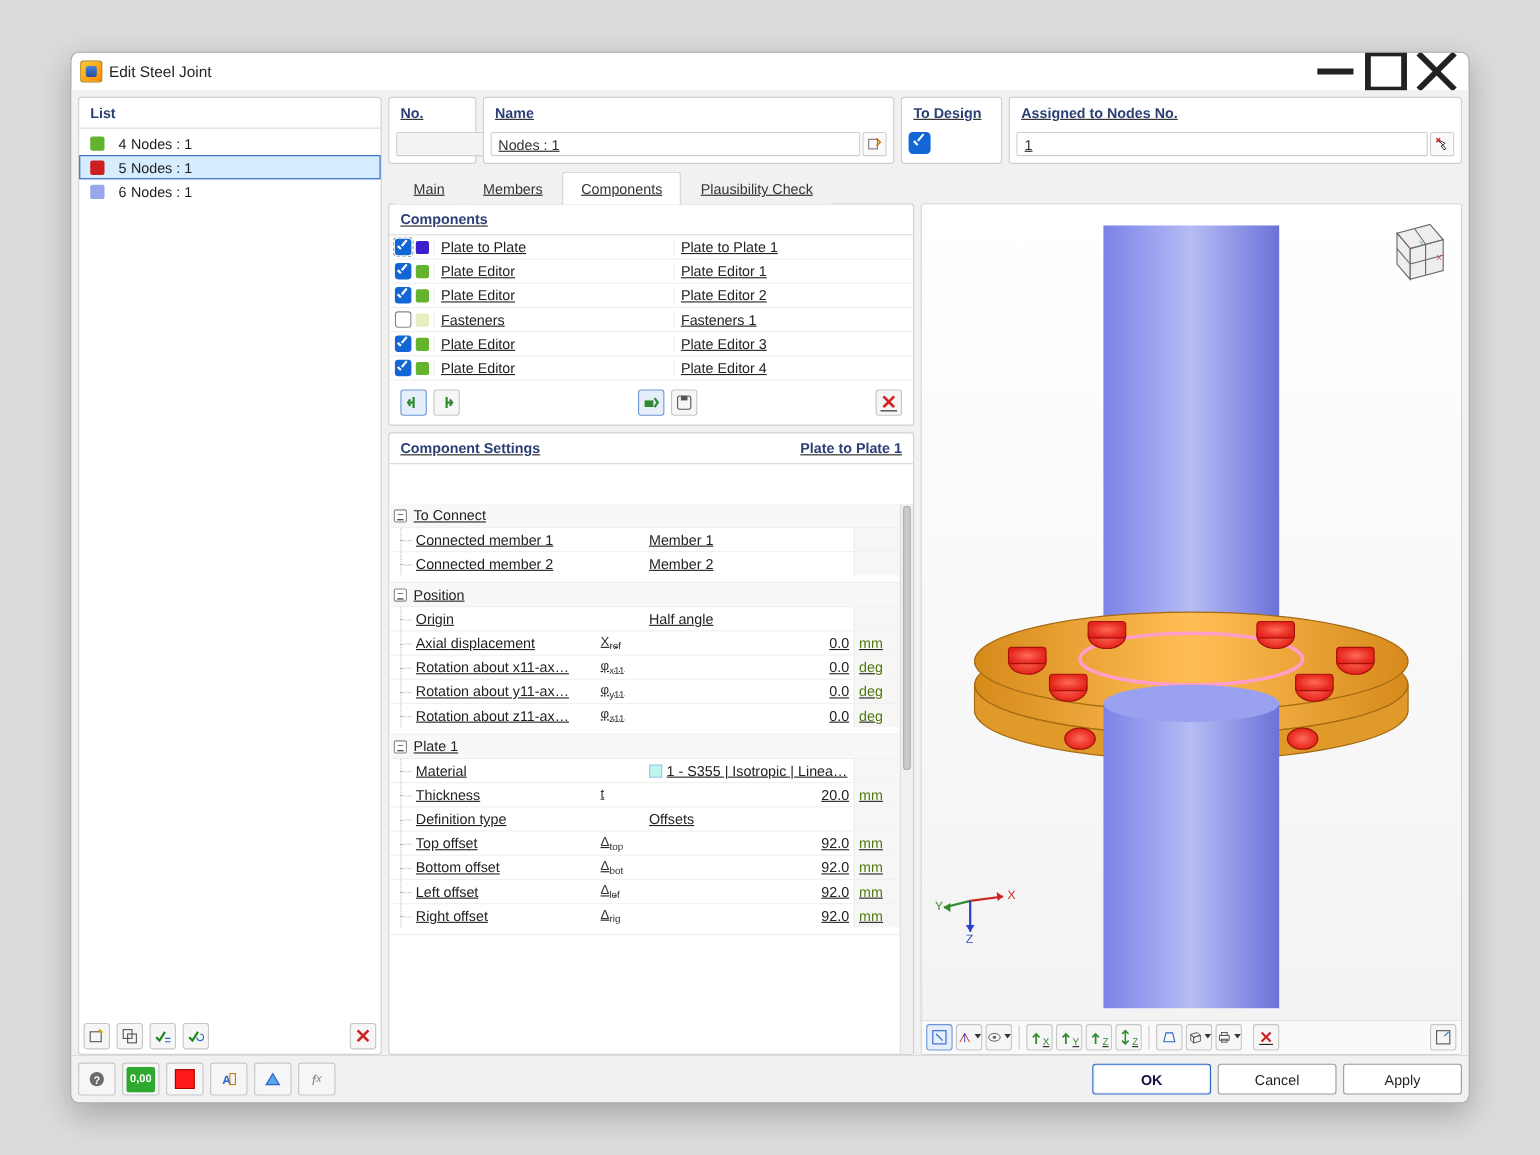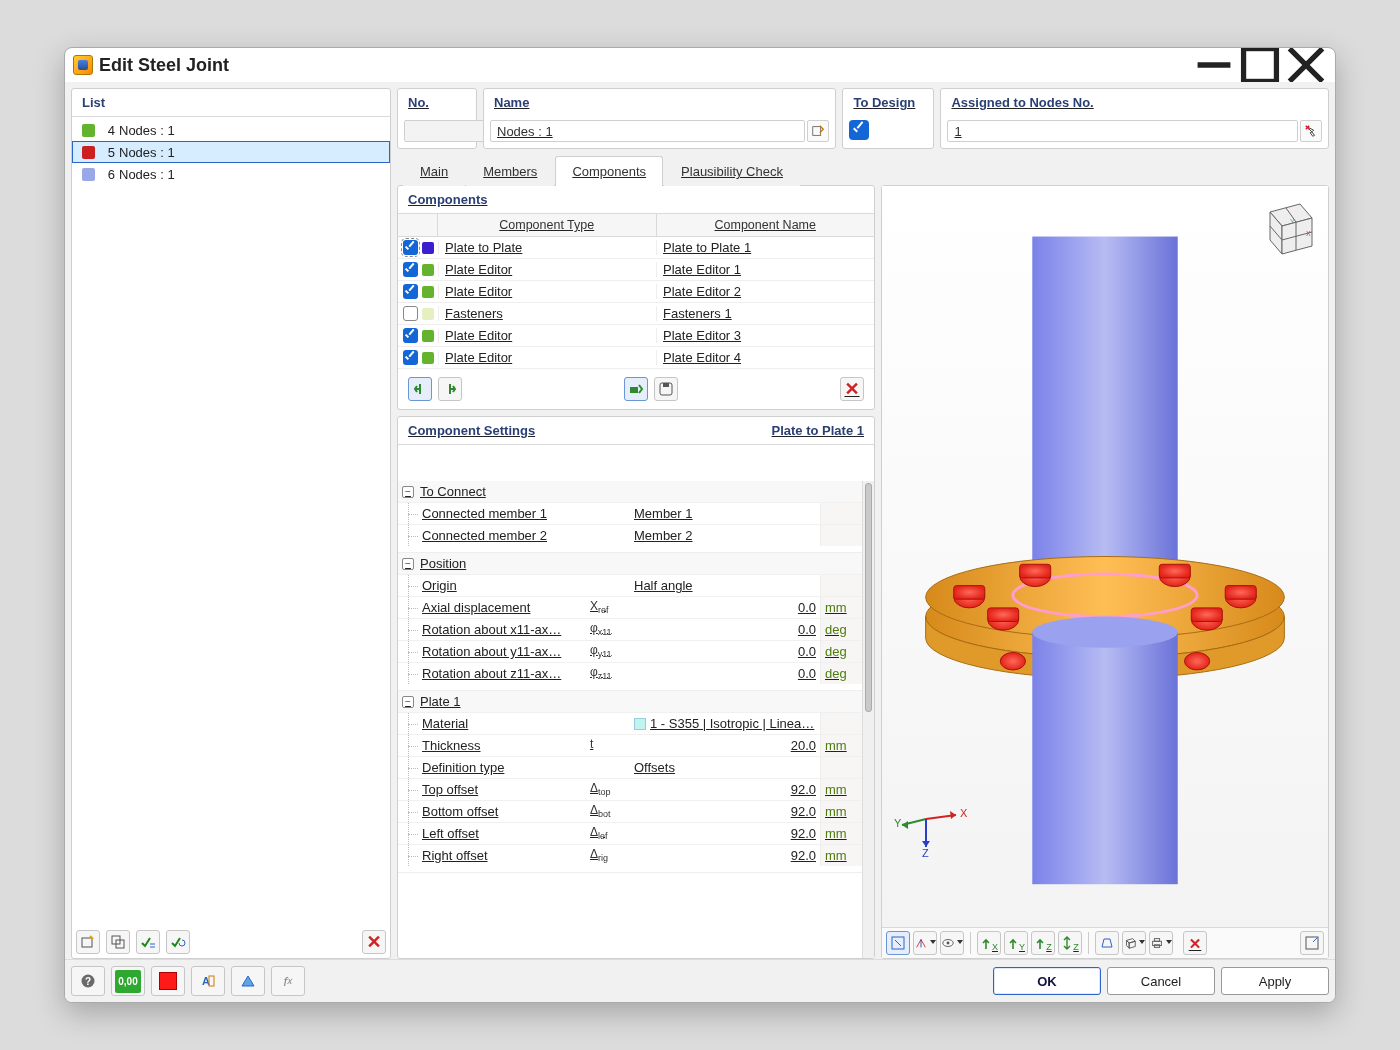--- a/index.html
+++ b/index.html
@@ -43,23 +43,22 @@
   }
   
   .titlebar {
     height: 34px;
     display: flex;
     align-items: center;
     padding: 0 6px 0 8px;
   }
   .titlebar .title-text {
     flex: 1;
-    font-size: 18px;
+    font-size: 14px;
     color: #222;
-    font-weight: bold;
   }
   .titlebar .app-icon {
     width: 20px; height: 20px;
     margin-right: 6px;
     background: linear-gradient(135deg,#ffcc33,#ff8800);
     border: 1px solid #aa7700;
     border-radius: 3px;
     position: relative;
   }
   .titlebar .app-icon::after{
@@ -78,21 +77,21 @@
   
   .work {
     flex: 1;
     background: var(--bg);
     padding: 6px 6px 0 6px;
     display: flex;
     gap: 6px;
     min-height: 0;
   }
   .col-left {
-    width: 320px;
+    width: 276px;
     display: flex;
     flex-direction: column;
     gap: 6px;
     min-height: 0;
   }
   .col-right {
     flex: 1;
     display: flex;
     flex-direction: column;
     gap: 6px;
@@ -568,25 +567,20 @@
           <div class="tab active">Components</div>
           <div class="tab">Plausibility Check</div>
         </div>
 
         <div class="tab-panes">
 
           <div class="components-col">
 
             <div class="components-panel">
               <div class="panel-header">Components</div>
-              <div class="ct-head">
-                <div class="c1"></div>
-                <div class="c2">Component Type</div>
-                <div class="c3">Component Name</div>
-              </div>
               <div id="ct-body">
                   <div class="ct-row">
                     <div class="c1">
       <div class="mini-check  dashed"></div>
       <div class="sq" style="background:#3a1fcc"></div>
     </div>
     <div class="c2">Plate to Plate</div>
     <div class="c3">Plate to Plate 1</div>
                   </div>
                   <div class="ct-row">

